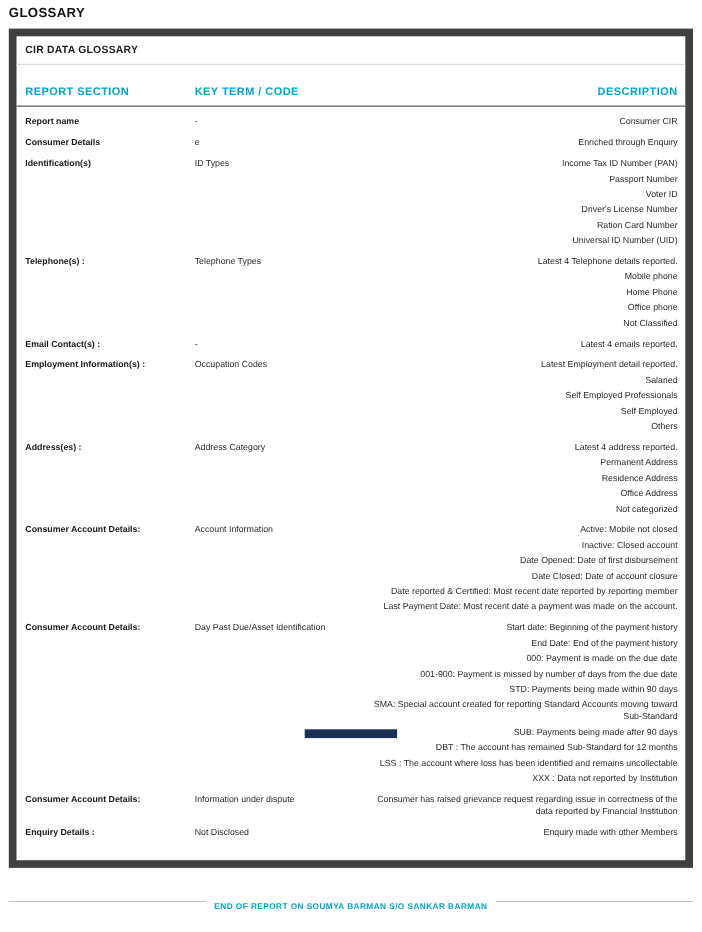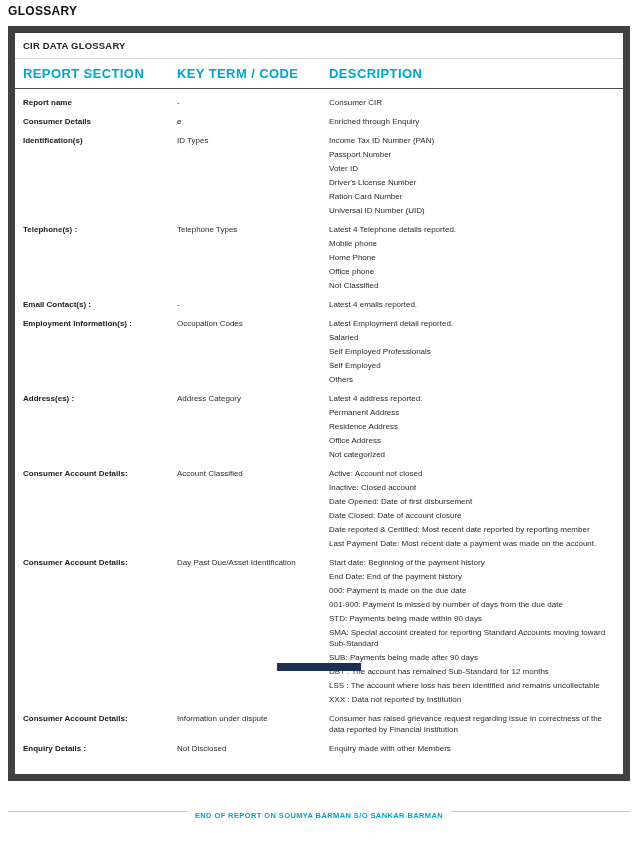--- a/index.html
+++ b/index.html
@@ -17,25 +17,25 @@
 
   .glossary-box {
     margin:0 8px; border:7px solid #404040; background:#fff;
   }
   .box-title {
     font-size:9.5px; font-weight:bold; color:#222; letter-spacing:0.2px;
     padding:7px 8px; border-bottom:1px solid #d5d5d5;
   }
   .col-headers {
     display:flex; padding:7px 7px 7px 8px; border-bottom:1px solid #4a4a4a;
-    color:var(--accent,#00a6c8); font-size:13px; font-weight:bold; letter-spacing:0.4px;
+    color:var(--accent,#00a6c8); font-size:10px; font-weight:bold; letter-spacing:0.4px;margin-top:12px;
   }
   .col1 { width:154px; box-sizing:border-box; padding-right:6px; }
   .col2 { width:152px; box-sizing:border-box; padding-right:6px; }
-  .col3 { flex:1; min-width:0; }
+  .col3 { flex:1; min-width:0;text-align:right; }
 
   .table-body { padding:8px 7px 12px 8px; font-size:8px; }
   .g-row { display:flex; margin-bottom:8px; }
   .g-row .col1 { font-weight:bold; line-height:11px; color:#1a1a1a; }
   .g-row .col2 { line-height:11px; color:#2a2a2a; }
   .desc-line { line-height:11px; margin-bottom:3px; color:#2a2a2a; }
   .desc-line:last-child { margin-bottom:0; }
 
   .footer-rule {
     display:flex; margin:30px 8px 0 8px;
@@ -129,23 +129,23 @@
           <div class="col3">
             <div class="desc-line">Latest 4 address reported.</div>
             <div class="desc-line">Permanent Address</div>
             <div class="desc-line">Residence Address</div>
             <div class="desc-line">Office Address</div>
             <div class="desc-line">Not categorized</div>
           </div>
         </div>
         <div class="g-row">
           <div class="col1">Consumer Account Details:</div>
-          <div class="col2">Account Classified</div>
+          <div class="col2">Account Information</div>
           <div class="col3">
-            <div class="desc-line">Active: Account not closed</div>
+            <div class="desc-line">Active: Mobile not closed</div>
             <div class="desc-line">Inactive: Closed account</div>
             <div class="desc-line">Date Opened: Date of first disbursement</div>
             <div class="desc-line">Date Closed: Date of account closure</div>
             <div class="desc-line">Date reported &amp; Certified: Most recent date reported by reporting member</div>
             <div class="desc-line">Last Payment Date: Most recent date a payment was made on the account.</div>
           </div>
         </div>
         <div class="g-row">
           <div class="col1">Consumer Account Details:</div>
           <div class="col2">Day Past Due/Asset Identification</div>

